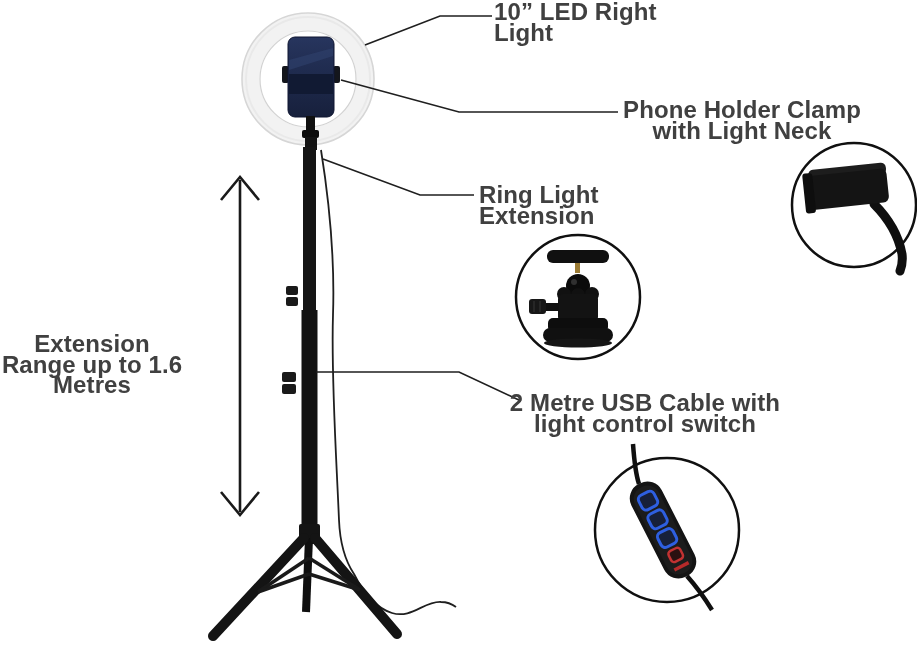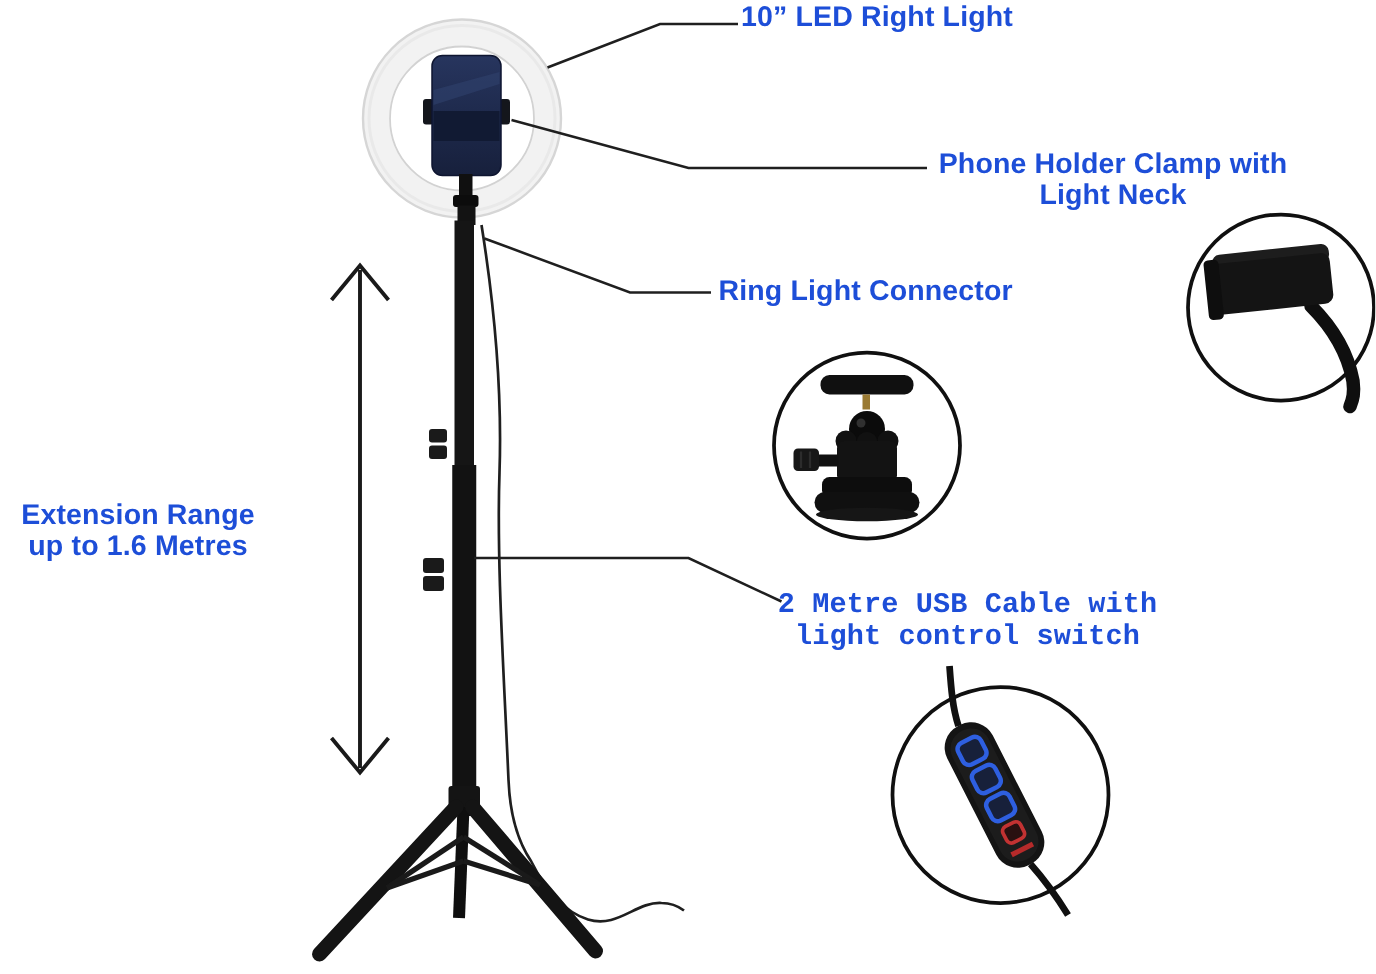--- a/index.html
+++ b/index.html
@@ -7,23 +7,23 @@
     position:relative;
     width:917px;height:649px;
     background:#ffffff;
     font-family:"Liberation Sans", sans-serif;
     overflow:hidden;
   }
   .artwork{position:absolute;left:0;top:0;}
   .callout-label{
     position:absolute;
     font-weight:700;
-    font-size:19px;
+    font-size:24px;
     line-height:20.5px;
-    color:#1d4ed8;
+    color:#404040;
     letter-spacing:0.1px;
   }
   .align-center{text-align:center;}
 </style>
 </head>
 <body>
 
 <div class="canvas">
 
   <svg class="artwork" width="917" height="649" viewBox="0 0 917 649">
@@ -138,19 +138,19 @@
         <rect x="656.5" y="552" width="13" height="12" rx="3.5" fill="#2a1010" stroke="#c23232" stroke-width="2.5"></rect>
         <rect x="655" y="569" width="16" height="3.5" fill="#b52a2a"></rect>
       </g>
     </g>
   </svg>
 
   <div class="callout-label" style="left:494px;top:2px;width:200px;">10” LED Right Light</div>
 
   <div class="callout-label align-center" style="left:612px;top:100px;width:260px;">Phone Holder Clamp with Light Neck</div>
 
-  <div class="callout-label" style="left:479px;top:185px;width:220px;">Ring Light Connector</div>
+  <div class="callout-label" style="left:479px;top:185px;width:220px;">Ring Light Extension</div>
 
   <div class="callout-label align-center" style="left:0px;top:334px;width:184px;">Extension Range up to 1.6 Metres</div>
 
-  <div class="callout-label align-center" style="left:506px;top:393px;width:278px;font-family:Liberation Mono, monospace;">2 Metre USB Cable with light control switch</div>
+  <div class="callout-label align-center" style="left:506px;top:393px;width:278px;">2 Metre USB Cable with light control switch</div>
 
 </div>
 
 </body></html>

